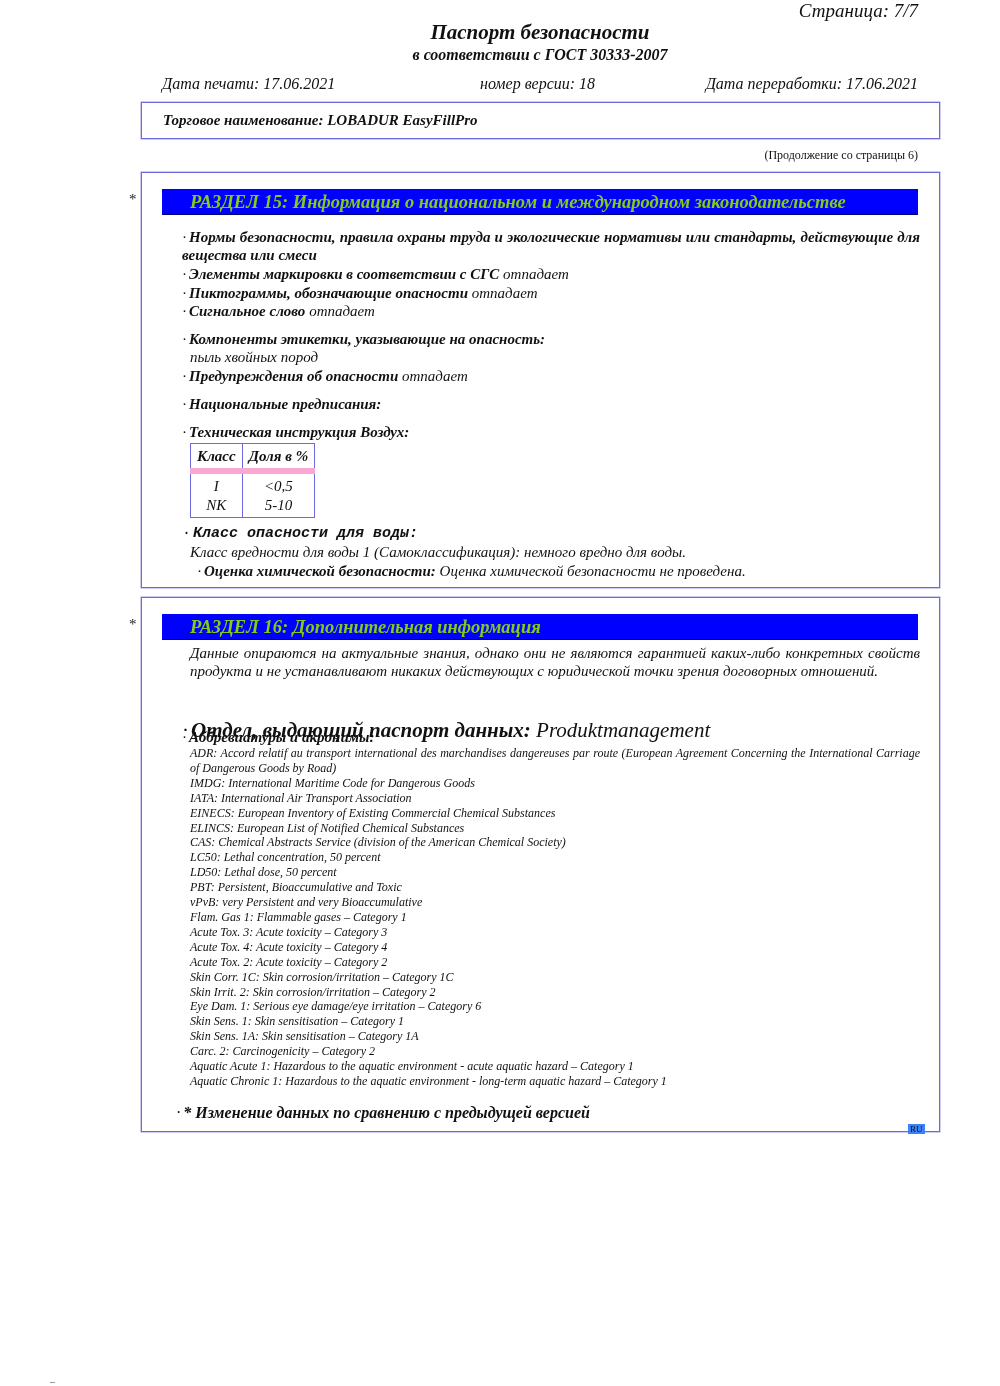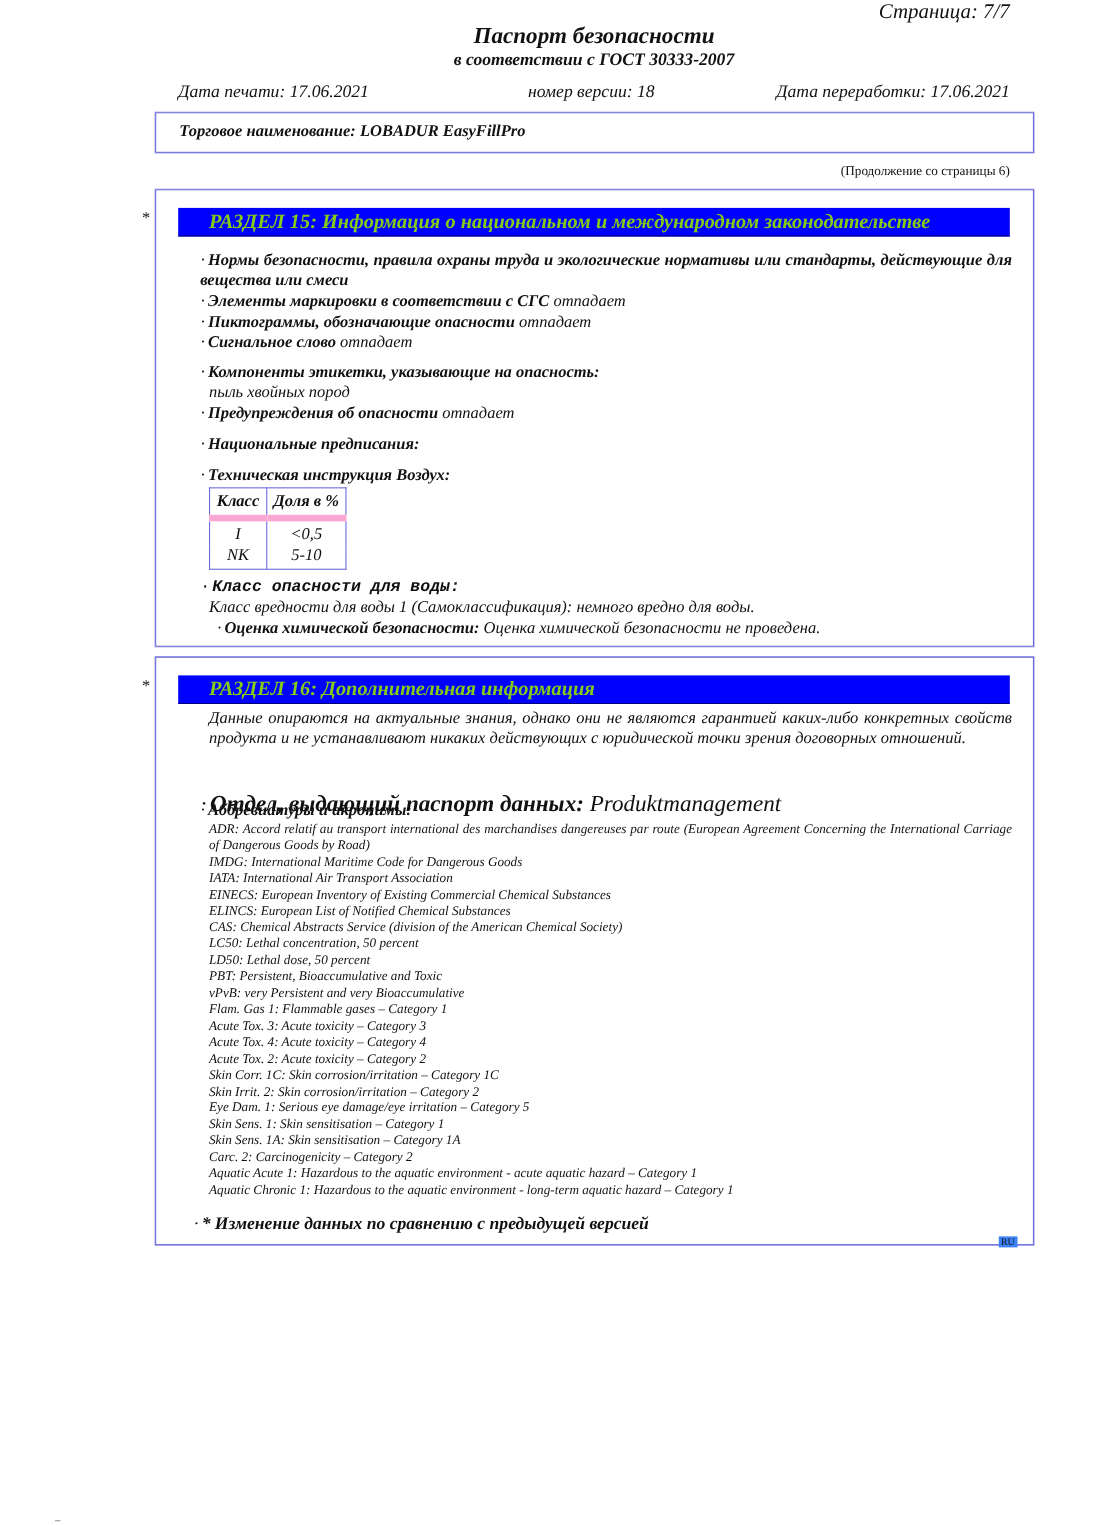--- a/index.html
+++ b/index.html
@@ -133,21 +133,21 @@
     <div>LC50: Lethal concentration, 50 percent</div>
     <div>LD50: Lethal dose, 50 percent</div>
     <div>PBT: Persistent, Bioaccumulative and Toxic</div>
     <div>vPvB: very Persistent and very Bioaccumulative</div>
     <div>Flam. Gas 1: Flammable gases – Category 1</div>
     <div>Acute Tox. 3: Acute toxicity – Category 3</div>
     <div>Acute Tox. 4: Acute toxicity – Category 4</div>
     <div>Acute Tox. 2: Acute toxicity – Category 2</div>
     <div>Skin Corr. 1C: Skin corrosion/irritation – Category 1C</div>
     <div>Skin Irrit. 2: Skin corrosion/irritation – Category 2</div>
-    <div>Eye Dam. 1: Serious eye damage/eye irritation – Category 5</div>
+    <div>Eye Dam. 1: Serious eye damage/eye irritation – Category 6</div>
     <div>Skin Sens. 1: Skin sensitisation – Category 1</div>
     <div>Skin Sens. 1A: Skin sensitisation – Category 1A</div>
     <div>Carc. 2: Carcinogenicity – Category 2</div>
     <div>Aquatic Acute 1: Hazardous to the aquatic environment - acute aquatic hazard – Category 1</div>
     <div>Aquatic Chronic 1: Hazardous to the aquatic environment - long-term aquatic hazard – Category 1</div>
   </div>
 
   <div class="line b" style="top:506px; left:34px; font-size:16px;"><span class="dot">·</span><span>* Изменение данных по сравнению с предыдущей версией</span></div>
 </div>
 

